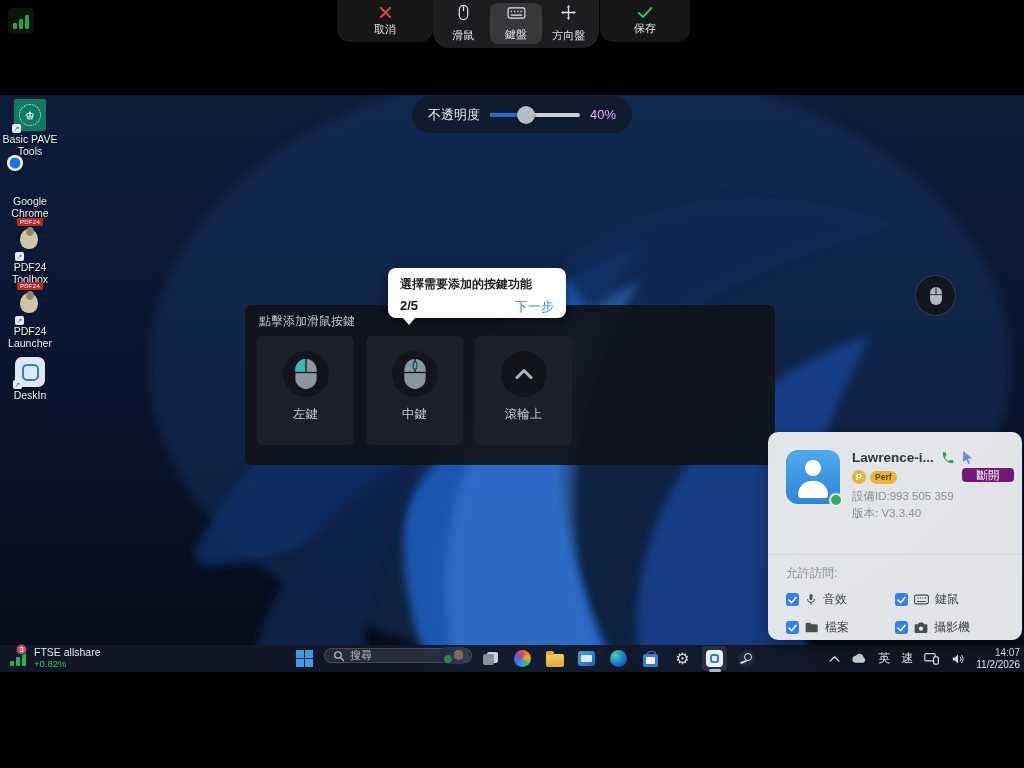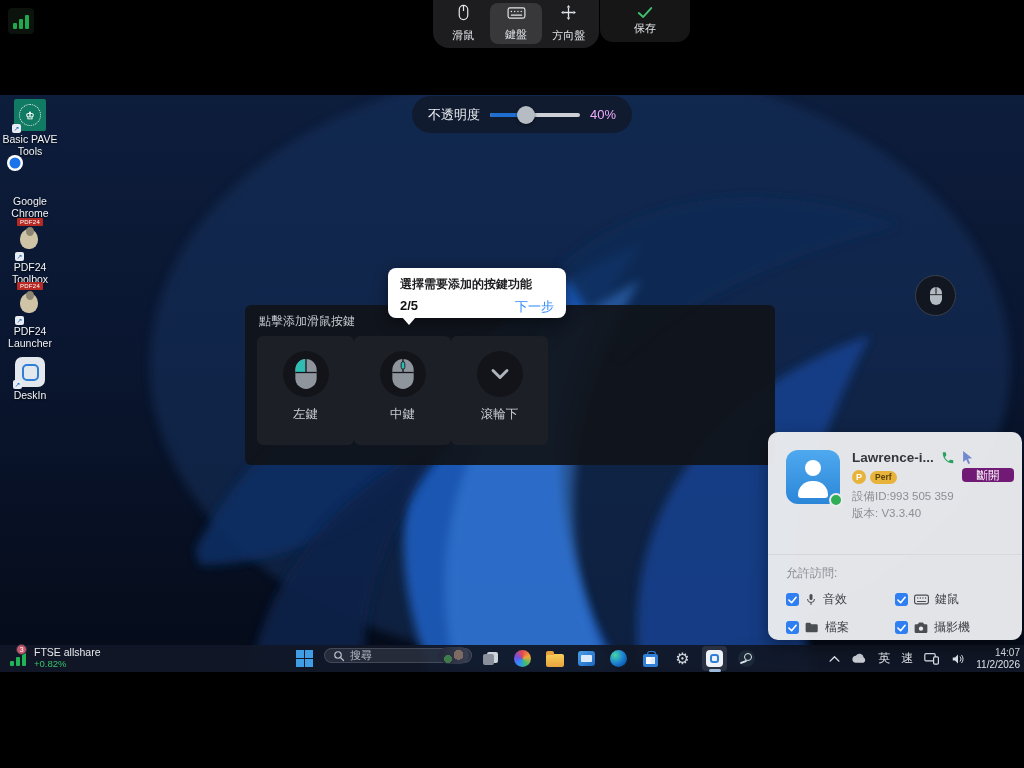--- a/index.html
+++ b/index.html
@@ -64,21 +64,21 @@
   .ic-deskin { width:30px; height:30px; background:#e3e7ee; border-radius:7px; display:flex; align-items:center; justify-content:center; }
   .ic-deskin b { width:17px; height:17px; border:2.5px solid #2f7fd6; border-radius:5px; display:block; }
 
   
   #floating-mouse { left:915px; top:275px; width:41px; height:41px; border-radius:50%;
       background:rgba(18,20,25,.85); border:1px solid #3b4049; display:flex; align-items:center; justify-content:center; cursor:pointer; }
 
   
   #mouse-panel { left:245px; top:305px; width:530px; height:160px; background:rgba(16,19,25,.93); border-radius:6px; }
   #mouse-panel .mp-title { position:absolute; left:14px; top:8px; font-size:12px; color:#c6cbd2; }
-  #mouse-panel .tiles { position:absolute; left:12px; top:31px; display:flex; gap:0; }
+  #mouse-panel .tiles { position:absolute; left:12px; top:31px; display:flex; gap:12px; }
   .tile { width:97px; height:109px; background:#1c2026; border-radius:6px; display:flex; flex-direction:column;
           align-items:center; cursor:pointer; border:1.5px solid transparent; }
   .tile.selected { border-color:#3da0ff; background:#1c232c; }
   .tile .circle { margin-top:14px; width:46px; height:46px; border-radius:50%; background:#121419;
                   display:flex; align-items:center; justify-content:center; }
   .tile .t-label { margin-top:9px; font-size:12.5px; color:#c9cdd3; }
 
   
   #tooltip { left:388px; top:268px; width:178px; height:50px; background:#fff; border-radius:8px;
              box-shadow:0 4px 14px rgba(0,0,0,.45); padding:8px 12px 0; z-index:30; }
@@ -322,20 +322,26 @@
   </div>
 </div>
 
 <div id="mini-widget" class="abs">
   <i style="height:6px"></i>
     <i style="height:10px"></i>
     <i style="height:14px"></i>
 </div>
 
 <div id="edit-toolbar" class="abs">
+  <div class="tb-tab" style="left:0;width:96px">
+    <svg width="15" height="15" viewBox="0 0 16 16">
+      <path d="M3 3 L13 13 M13 3 L3 13" stroke="#e5484d" stroke-width="2" stroke-linecap="round"></path>
+      </svg>
+    <span class="tb-label">取消</span>
+  </div>
   <div class="tb-center">
     <div class="tb-btn">
       <svg width="15" height="17" viewBox="0 0 20 24">
         <rect x="4" y="2" width="12" height="20" rx="6" fill="none" stroke="#e2e5e9" stroke-width="1.7"></rect>
         <line x1="10" y1="2" x2="10" y2="10" stroke="#e2e5e9" stroke-width="1.7"></line>
         </svg>
       <span class="tb-label">滑鼠</span>
     </div>
     <div class="tb-btn hl">
       <svg width="19" height="14" viewBox="0 0 26 18">
@@ -410,24 +416,24 @@
         <line x1="12" y1="1" x2="12" y2="13.6" stroke="#121419" stroke-width="1.2"></line>
         <line x1="2" y1="13.6" x2="22" y2="13.6" stroke="#121419" stroke-width="1.2"></line>
         <rect x="10.3" y="3.5" width="3.4" height="7" rx="1.7" fill="#2fbdb3" stroke="#121419" stroke-width=".8"></rect>
           </svg>
         </span>
       <span class="t-label">中鍵</span>
     </div>
     <div class="tile">
       <span class="circle">
           <svg width="24" height="24" viewBox="0 0 24 24">
-        <path d="M5 8.5 L12 15.5 L19 8.5" fill="none" stroke="#aeb4bb" stroke-width="3" stroke-linecap="round" stroke-linejoin="round"></path>
-          </svg>
-        </span>
-      <span class="t-label">滾輪下</span>
+        <path d="M5 15.5 L12 8.5 L19 15.5" fill="none" stroke="#aeb4bb" stroke-width="3" stroke-linecap="round" stroke-linejoin="round"></path>
+          </svg>
+        </span>
+      <span class="t-label">滾輪上</span>
     </div>
   </div>
 </div>
 
 <div id="tooltip" class="abs">
   <div class="tip-title">選擇需要添加的按鍵功能</div>
   <div class="tip-row">
     <span class="tip-step">2/5</span>
     <span class="tip-next">下一步</span>
   </div>

